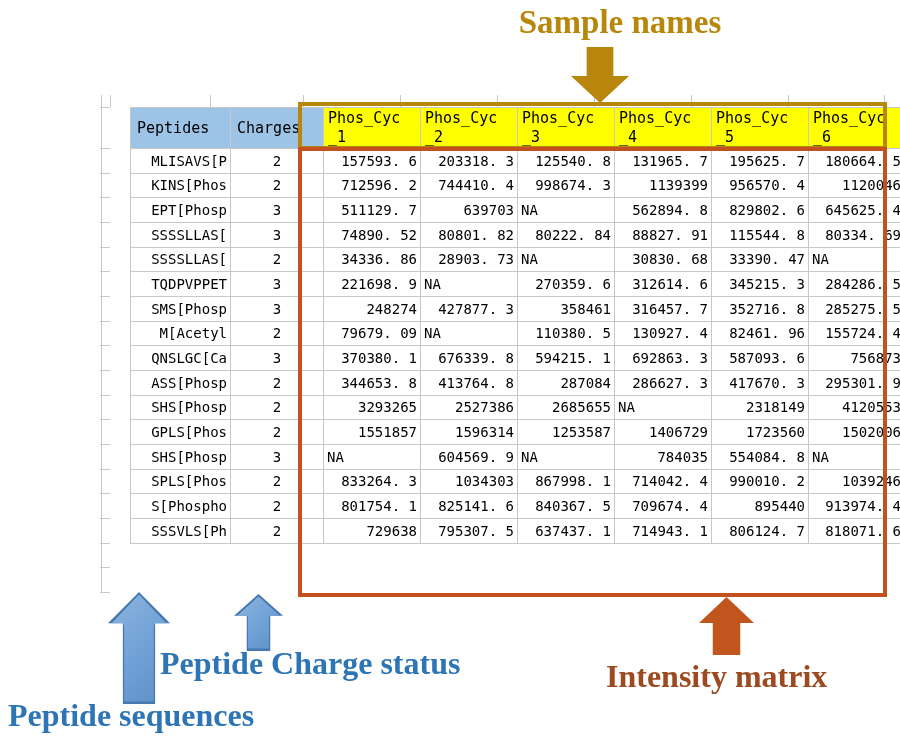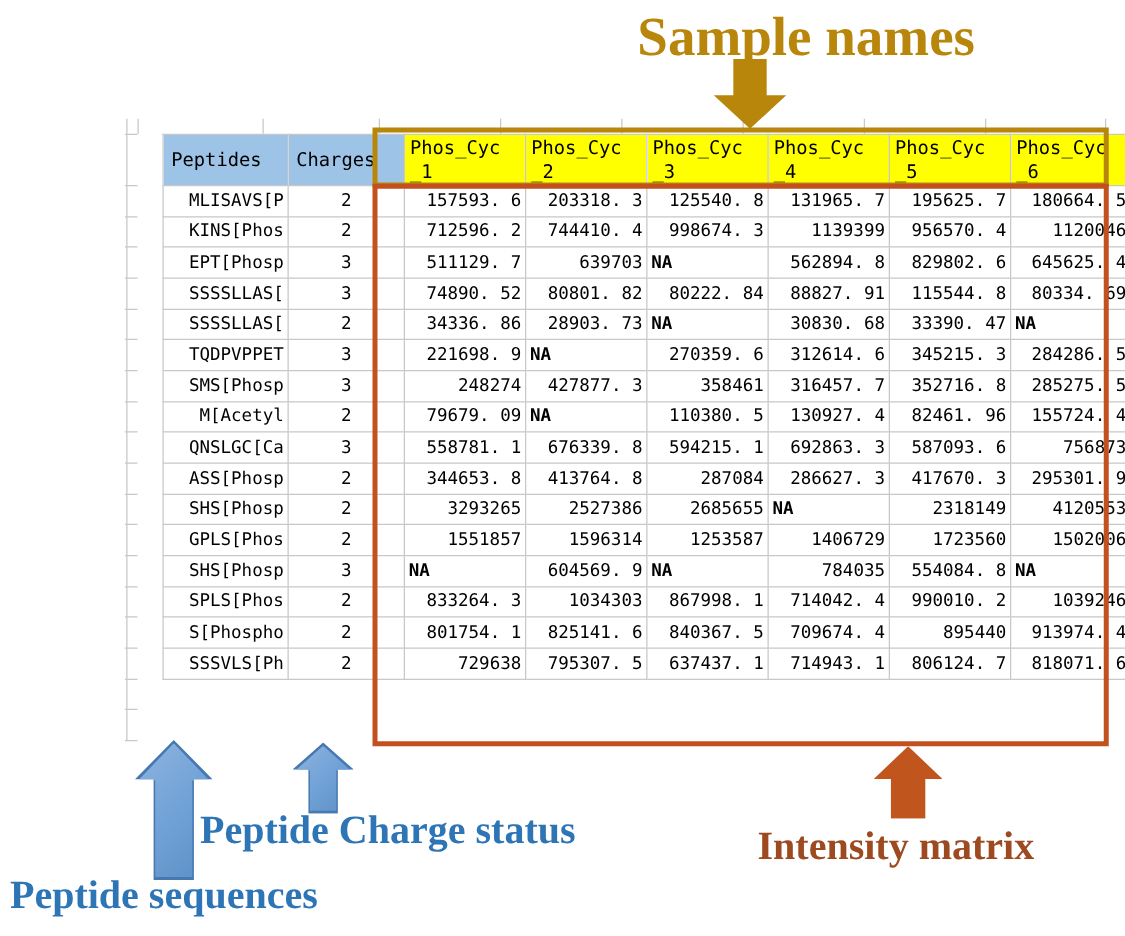--- a/index.html
+++ b/index.html
@@ -12,35 +12,35 @@
   #grid th,#grid td{border:1px solid var(--gridline);padding:0 3px;overflow:hidden;
         white-space:nowrap;font-weight:normal;}
   #grid thead th{height:40px;text-align:left;vertical-align:middle;font-size:15px;}
   #grid thead th.hb{background:var(--header_fill_blue);padding-left:6px;}
   #grid thead th.hy{background:var(--header_fill_yellow);padding-left:4px;line-height:19px;
         vertical-align:middle;}
   #grid tbody tr{height:24.66px;}
   #grid td.pep{text-align:right;}
   #grid td.chg{text-align:center;}
   #grid td.num{text-align:right;}
-  #grid td.na{text-align:left;font-weight:bold;}
+  #grid td.na{text-align:left;}
 
   
   .stub{position:absolute;background:var(--gridline);}
 
   
   #yellow-box{position:absolute;left:298px;top:102px;width:589px;height:48px;
         border:4px solid var(--accent_gold);box-sizing:border-box;pointer-events:none;}
   #matrix-box{position:absolute;left:298px;top:147px;width:589px;height:450px;
         border:4px solid var(--matrix_border_orange);box-sizing:border-box;pointer-events:none;}
 
   
   .ann{position:absolute;font-family:"Liberation Serif","DejaVu Serif",serif;
        font-weight:bold;white-space:nowrap;text-align:right;}
-  #sample-names{left:460px;top:4px;width:320px;text-align:right;font-size:44px;
+  #sample-names{left:460px;top:4px;width:320px;text-align:center;font-size:33px;
        color:var(--accent_gold);}
   #peptide-charge{left:160px;top:645px;font-size:32px;color:var(--label_blue);}
   #peptide-seq{left:8px;top:697px;font-size:32px;color:var(--label_blue);}
   #intensity-matrix{left:606px;top:658px;font-size:32px;color:var(--label_brown);}
 
   
   .arrow{position:absolute;}
   .arrow .fill{position:absolute;inset:2.5px;}
   .up-big,.up-big .fill{clip-path:polygon(50% 0,100% 28%,76% 28%,76% 100%,24% 100%,24% 28%,0 28%);}
   .up-small,.up-small .fill{clip-path:polygon(50% 0,100% 38%,74% 38%,74% 100%,26% 100%,26% 38%,0 38%);}
@@ -207,21 +207,21 @@
           <td class="num">79679. 09</td>
           <td class="na">NA</td>
           <td class="num">110380. 5</td>
           <td class="num">130927. 4</td>
           <td class="num">82461. 96</td>
           <td class="num">155724. 4</td>
         </tr>
         <tr>
           <td class="pep">QNSLGC[Ca</td>
           <td class="chg">3</td>
-          <td class="num">558781. 1</td>
+          <td class="num">370380. 1</td>
           <td class="num">676339. 8</td>
           <td class="num">594215. 1</td>
           <td class="num">692863. 3</td>
           <td class="num">587093. 6</td>
           <td class="num">756873</td>
         </tr>
         <tr>
           <td class="pep">ASS[Phosp</td>
           <td class="chg">2</td>
           <td class="num">344653. 8</td>

